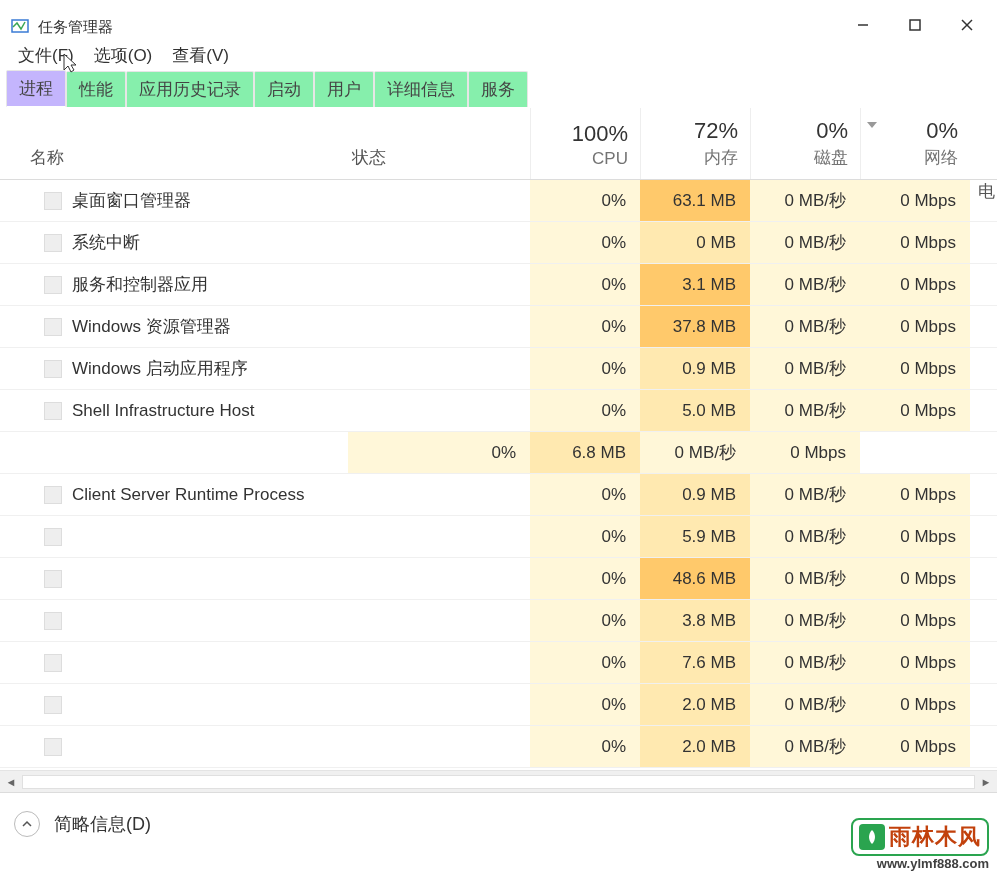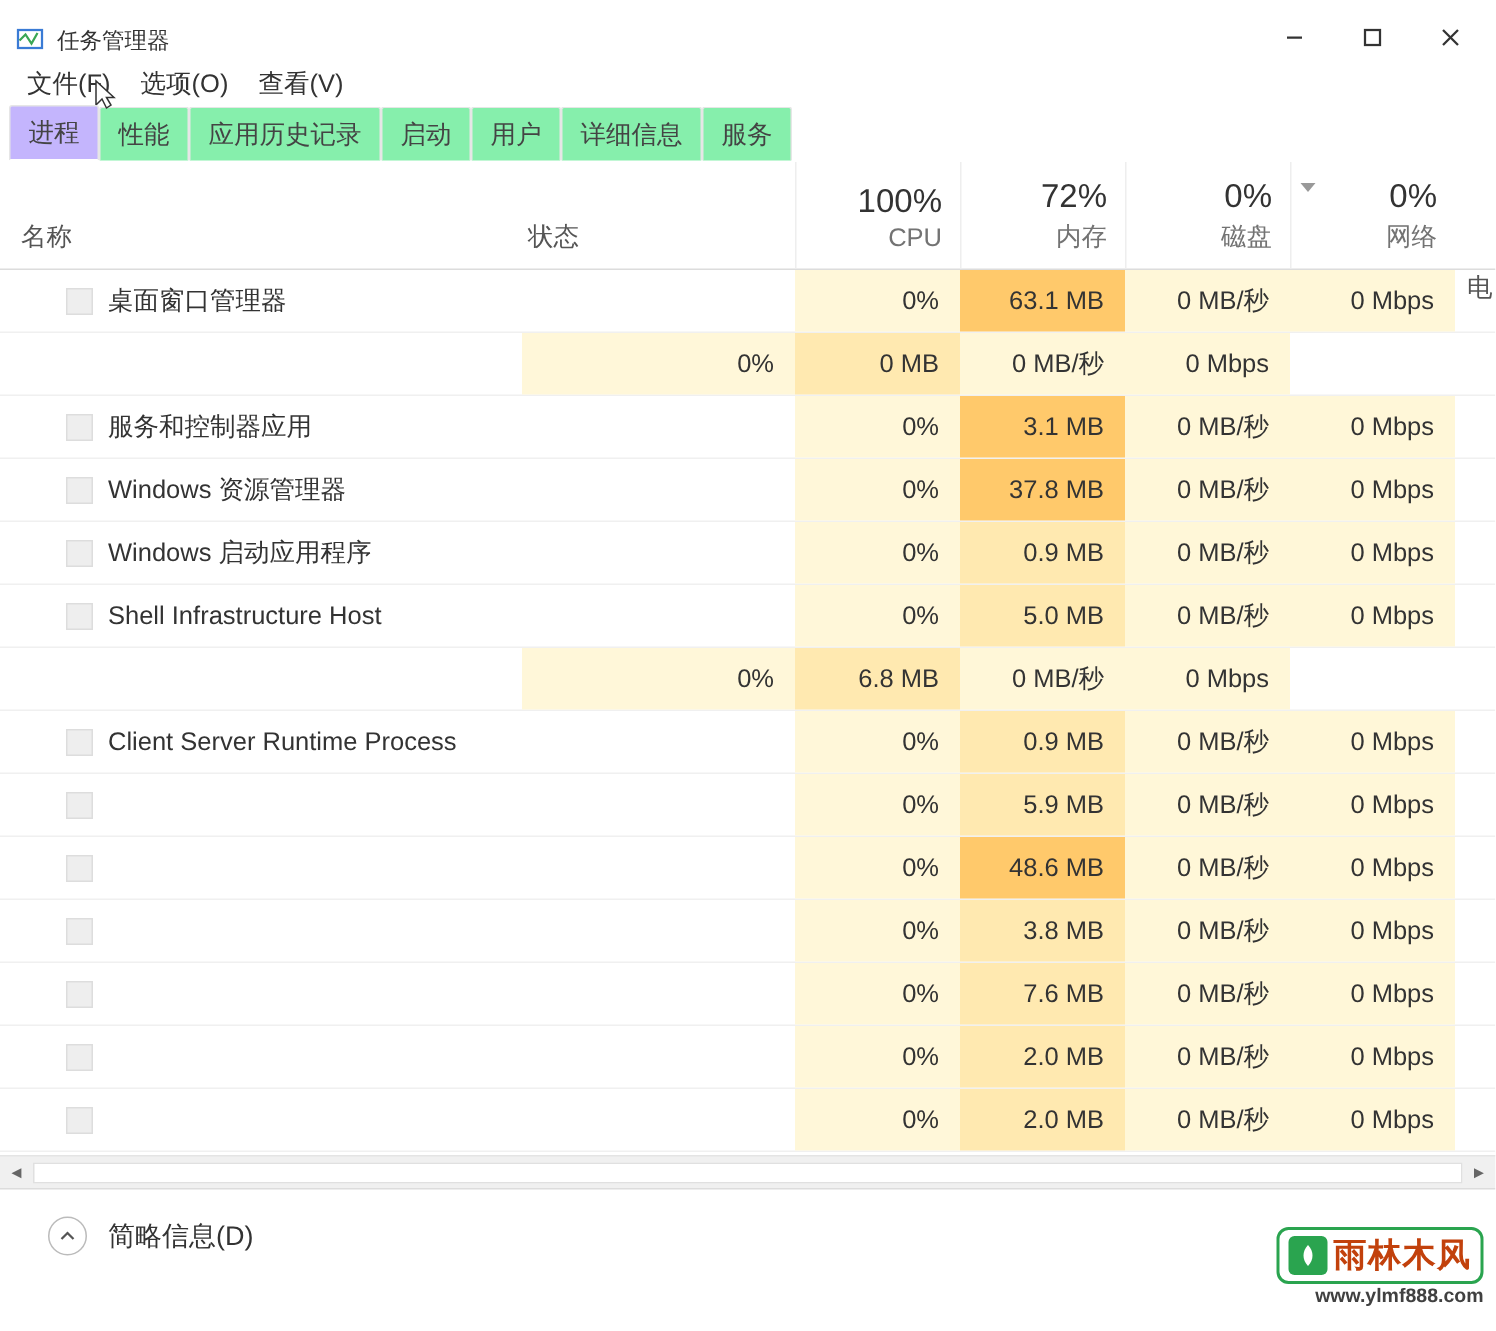--- a/index.html
+++ b/index.html
@@ -14,21 +14,21 @@
 .menubar { height: 34px; display: flex; align-items: center; padding: 0 8px; font-size: 17px; color: #333; position: relative; }
 .menubar .menu-item { padding: 4px 10px; cursor: default; }
 .cursor-icon { position: absolute; left: 62px; top: 14px; pointer-events:none; }
 
 .tabs { height: 36px; display: flex; align-items: flex-end; padding-left: 6px; font-size: 17px; border-bottom: 1px solid #fff; }
 .tabs .tab { padding: 6px 12px; cursor: default; background: #86efac; border: 1px solid #e6e6e6; border-bottom: none; margin-right: 0; color: #444; border-radius: 2px 2px 0 0;}
 .tabs .tab.active { background: #c4b5fd; border-bottom: 1px solid #fff; position: relative; z-index: 1; }
 
 .header-row { display: grid; grid-template-columns: 348px 182px 110px 110px 110px 110px; align-items: flex-end; border-bottom: 1px solid #dcdcdc; height: 72px; padding-right: 10px; }
 .header-row .h-name, .header-row .h-status { align-self: flex-end; padding-bottom: 10px; font-size: 17px; color: #555; }
-.header-row .h-name { padding-left: 14px; }
+.header-row .h-name { padding-left: 30px; }
 .header-row .h-status { padding-left: 4px; }
 .header-row .col { text-align: right; padding: 8px 12px 10px 0; font-size: 17px; color: #333; border-left: 1px solid #eee; height: 100%; display:flex; flex-direction:column; justify-content:flex-end; }
 .header-row .col .pct { font-size: 22px; color: #333; margin-bottom: 2px; }
 .header-row .col .lbl { font-size: 17px; color: #737373; }
 .header-row .col.expand { position: relative; }
 .header-row .col.expand::before { content:""; position:absolute; left:6px; top:14px; width:0;height:0; border-left:5px solid transparent; border-right:5px solid transparent; border-top:6px solid #999; }
 
 .process-list { overflow-y: auto; height: 590px; overflow-x: hidden; }
 .process-row { display: grid; grid-template-columns: 348px 182px 110px 110px 110px 110px; align-items: center; height: 42px; border-bottom: 1px solid #f0f0f0; font-size: 17px; }
 .process-row .name-cell { display: flex; align-items: center; padding-left: 44px; color: #333; white-space: nowrap; overflow: hidden; }
@@ -38,21 +38,21 @@
 .process-row .cpu-cell { background: #fff7d9; }
 .process-row .mem-cell { background: #ffe9b0; }
 .process-row .mem-cell.high { background: #ffc96b; }
 .process-row .disk-cell { background: #fff7d8; }
 .process-row .net-cell { background: #fff7d8; }
 
 .hscroll { height: 22px; background: #f0f0f0; display: flex; align-items: center; justify-content: space-between; padding: 0 2px; border-top:1px solid #e4e4e4; }
 .hscroll .arrow { width: 18px; height: 18px; display:flex; align-items:center; justify-content:center; color:#666; font-size:11px; }
 .hscroll .thumb { flex:1; height: 14px; background:#fff; margin:0 2px; border:1px solid #e0e0e0; }
 
-.footer { height: 62px; border-top: 1px solid #dcdcdc; display: flex; align-items: center; padding: 0 32px; font-size: 18px; color: #333; }
+.footer { height: 62px; border-top: 1px solid #dcdcdc; display: flex; align-items: center; padding: 0 14px; font-size: 18px; color: #333; }
 .footer .chev { width: 26px; height: 26px; border: 1px solid #bbb; border-radius: 50%; display:flex; align-items:center; justify-content:center; margin-right: 14px; }
 
 .watermark { position: absolute; right: 8px; bottom: 16px; z-index: 10; }
 .watermark .badge { display:flex; align-items:center; background:#fff; border:2px solid #2aa44f; border-radius: 8px; padding: 2px 6px; }
 .watermark .leaf { width: 26px; height: 26px; background:#2aa44f; border-radius:4px; margin-right:4px; display:flex; align-items:center; justify-content:center; }
 .watermark .txt1 { color:#c2410c; font-weight:bold; font-size:22px; letter-spacing:1px; }
 .watermark .url { color:#404040; font-size:13px; font-weight:bold; text-align:right; }
 
 .last-col-hint { position:absolute; right:2px; top:180px; writing-mode: horizontal-tb; font-size:17px; color:#555; }
 </style>
@@ -135,20 +135,24 @@
       <span class="proc-icon"></span>
       <span>桌面窗口管理器</span>
     </div>
     <div class="status-cell"></div>
     <div class="val-cell cpu-cell">0%</div>
     <div class="val-cell mem-cell high">63.1 MB</div>
     <div class="val-cell disk-cell">0 MB/秒</div>
     <div class="val-cell net-cell">0 Mbps</div>
   </div>
     <div class="process-row">
+    <div class="name-cell">
+      <span class="proc-icon"></span>
+      <span>系统中断</span>
+    </div>
     <div class="status-cell"></div>
     <div class="val-cell cpu-cell">0%</div>
     <div class="val-cell mem-cell">0 MB</div>
     <div class="val-cell disk-cell">0 MB/秒</div>
     <div class="val-cell net-cell">0 Mbps</div>
   </div>
     <div class="process-row">
     <div class="name-cell">
       <span class="proc-icon"></span>
       <span>服务和控制器应用</span>

